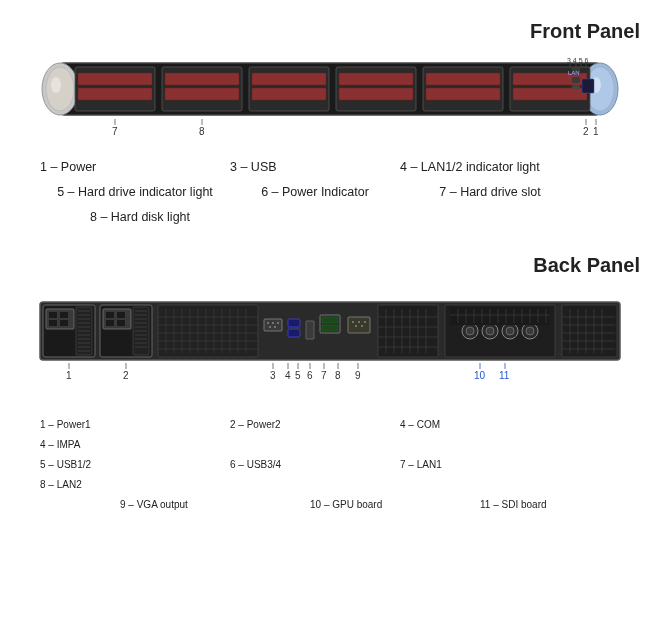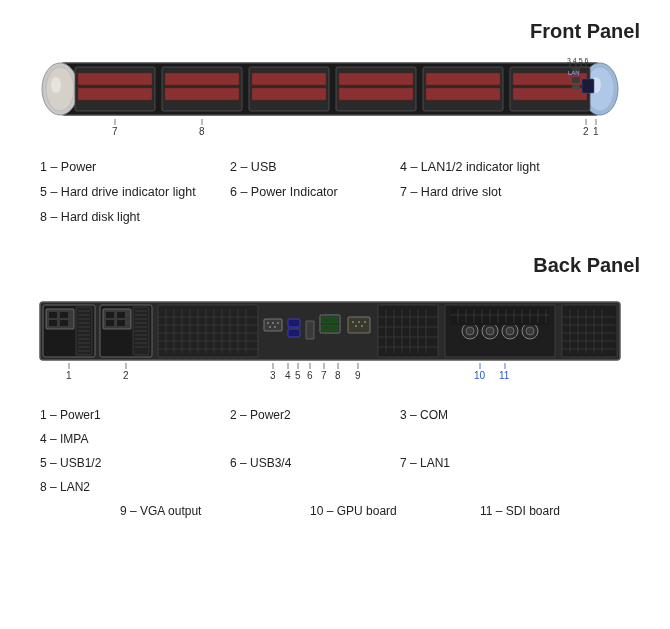--- a/index.html
+++ b/index.html
@@ -96,24 +96,24 @@
       <line x1="566" y1="66" x2="566" y2="72" stroke="#555" stroke-width="0.8"></line>
       <text x="563" y="82" font-size="10" fill="#333">1</text>
 
       <text x="538" y="22" font-size="6" fill="#aaaaff">LAN</text>
     </svg>
   </div>
 
   <div style="font-size:12.5px; line-height:2; padding-left:10px;">
     <div style="display:flex; flex-wrap:wrap;">
       <span style="min-width:190px;">1 –  Power</span>
-      <span style="min-width:170px;">2 –  USB</span>
+      <span style="min-width:170px;">3 –  USB</span>
       <span style="min-width:200px;">4 –  LAN1/2 indicator light</span>
     </div>
-    <div style="display:flex; flex-wrap:wrap;">
+    <div style="display:flex; flex-wrap:wrap;text-align:center;">
       <span style="min-width:190px;">5 –  Hard drive indicator light</span>
       <span style="min-width:170px;">6 –  Power Indicator</span>
       <span style="min-width:180px;">7 –  Hard drive slot</span>
       <span style="min-width:200px;">8 –  Hard disk light</span>
     </div>
   </div>
 </div>
 
 <div class="back-section">
   <div class="section-title">Back Panel</div>
@@ -282,25 +282,25 @@
       <text x="325" y="92" font-size="10" fill="#333">9</text>
 
       <line x1="450" y1="76" x2="450" y2="82" stroke="#2255cc" stroke-width="0.8"></line>
       <text x="444" y="92" font-size="10" fill="#2255cc">10</text>
 
       <line x1="475" y1="76" x2="475" y2="82" stroke="#2255cc" stroke-width="0.8"></line>
       <text x="469" y="92" font-size="10" fill="#2255cc">11</text>
     </svg>
   </div>
 
-  <div style="font-size:12px; line-height:2; padding-left:10px; margin-top:8px;">
+  <div style="font-size:10px; line-height:2; padding-left:10px; margin-top:20px;">
     <div style="display:flex; flex-wrap:wrap;">
       <span style="min-width:190px;">1 –   Power1</span>
       <span style="min-width:170px;">2 –   Power2</span>
-      <span style="min-width:160px;">3 –   COM</span>
+      <span style="min-width:160px;">4 –   COM</span>
       <span style="min-width:160px;">4 –    IMPA</span>
     </div>
     <div style="display:flex; flex-wrap:wrap;">
       <span style="min-width:190px;">5 –  USB1/2</span>
       <span style="min-width:170px;">6 –   USB3/4</span>
       <span style="min-width:160px;">7 –   LAN1</span>
       <span style="min-width:160px;">8 –    LAN2</span>
     </div>
     <div style="display:flex; flex-wrap:wrap;justify-content:flex-end;">
       <span style="min-width:190px;">9 –  VGA output</span>

